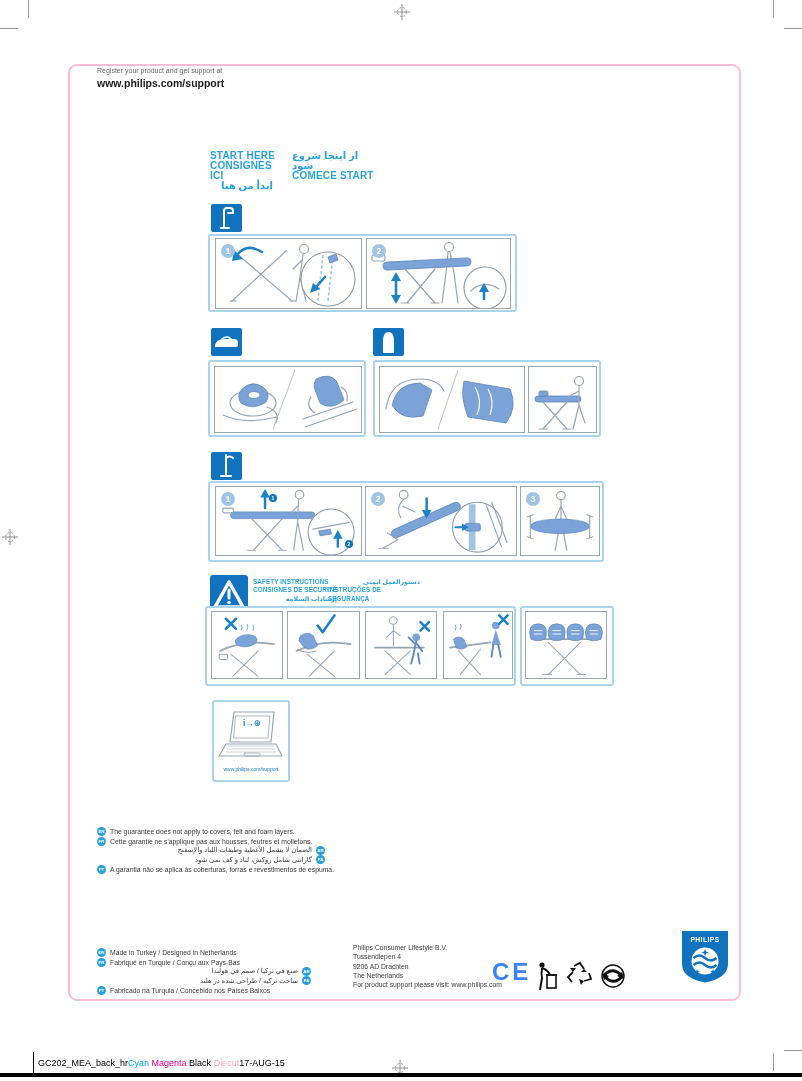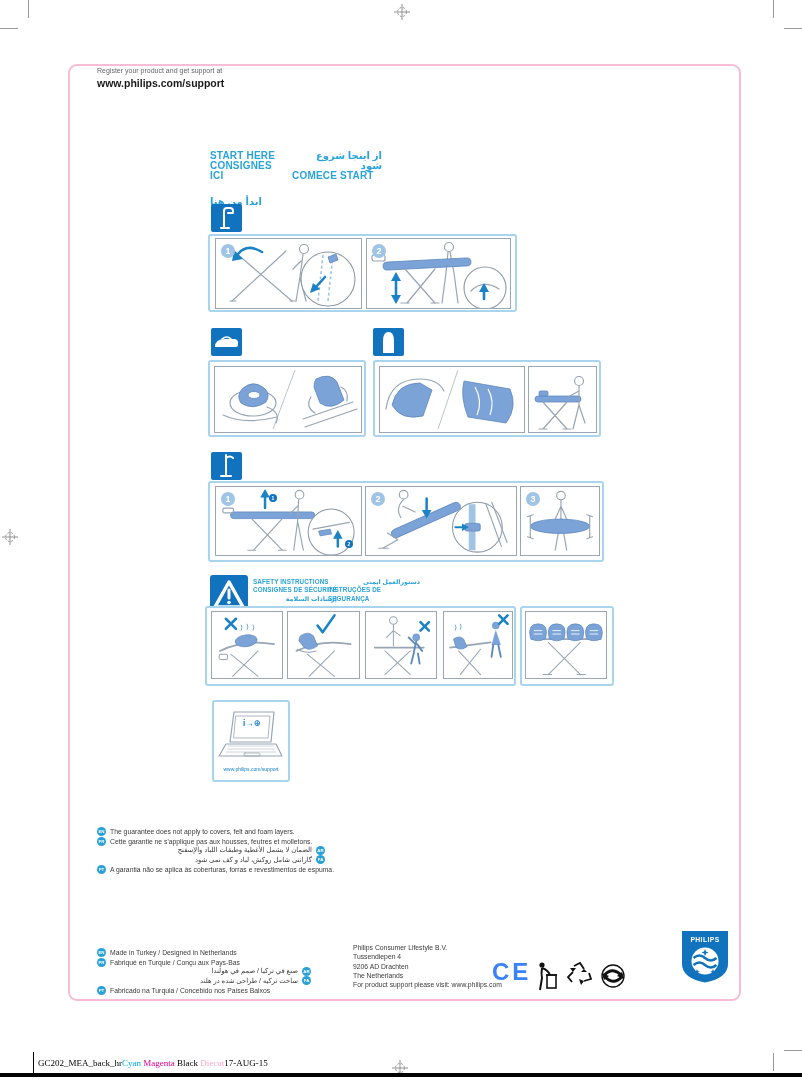--- a/index.html
+++ b/index.html
@@ -23,21 +23,21 @@
   .txt-row.rtl{justify-content:flex-end;}
   .small-print{font-size:6.8px;color:#3a3a3a;line-height:9.3px;white-space:nowrap;}
   .ln{stroke:#97a5b4;fill:none;stroke-width:1.2;stroke-linecap:round;stroke-linejoin:round;}
   .ln2{stroke-width:2;}
   .bl{fill:#7ba3d8;stroke:#5d88bd;stroke-width:.8;}
   .ar{fill:#1b82c5;}
   .arln{stroke:#1b82c5;stroke-width:2.6;fill:none;stroke-linecap:round;}
   .zc{stroke:#8b98a6;fill:#fff;stroke-width:1.1;}
   .wh{stroke:#fff;fill:none;stroke-width:2;stroke-linecap:round;stroke-linejoin:round;}
   .whf{fill:#fff;}
-  .slug-text{font-size:9px;color:#000;white-space:nowrap;font-family:Liberation Serif, serif;}
+  .slug-text{font-size:9px;color:#000;white-space:nowrap;}
   .slug-0,.slug-3,.slug-5{color:#000;}
   .slug-1{color:#00aeef;}
   .slug-2{color:#ec008c;}
   .slug-4{color:#f7a8c9;}
 </style>
 </head>
 <body>
 
 <div id="page">
 
@@ -62,24 +62,24 @@
     </svg>
 
   <div class="abs diecut" style="left:68px;top:64px;width:669px;height:933px;"></div>
 
   <div class="abs" style="left:97px;top:67px;font-size:7px;color:#666;">Register your product and get support at</div>
   <div class="abs" style="left:97px;top:77px;font-size:10.5px;font-weight:bold;color:#1a1a1a;">www.philips.com/support</div>
 
   <div class="abs" style="left:210px;top:151px;width:74px;">
     <div class="blue-head">START HERE</div>
     <div class="blue-head">CONSIGNES ICI</div>
-    <div class="blue-head" dir="rtl" style="text-align:left;margin-top:16px;">ابدأ من هنا</div>
+    <div class="blue-head" dir="rtl" style="text-align:center;">ابدأ من هنا</div>
   </div>
   <div class="abs" style="left:292px;top:151px;width:90px;">
-    <div class="blue-head" dir="rtl" style="text-align:right;">از اینجا شروع شود</div>
+    <div class="blue-head" dir="rtl" style="text-align:left;">از اینجا شروع شود</div>
     <div class="blue-head">COMECE START</div>
   </div>
 
   <div class="abs blue-tab" style="left:211px;top:204px;width:31px;height:28px;">
     <svg width="31" height="28" viewBox="0 0 31 28">
         <path class="wh" d="M13 24 V7 q0-3 3-3 h3 q3 0 3 3 v2 h-5"></path>
         <path class="wh" d="M10 24 h8"></path>
       </svg>
   </div>
   <div class="abs panel" style="left:208px;top:234px;width:305px;height:74px;"></div>

